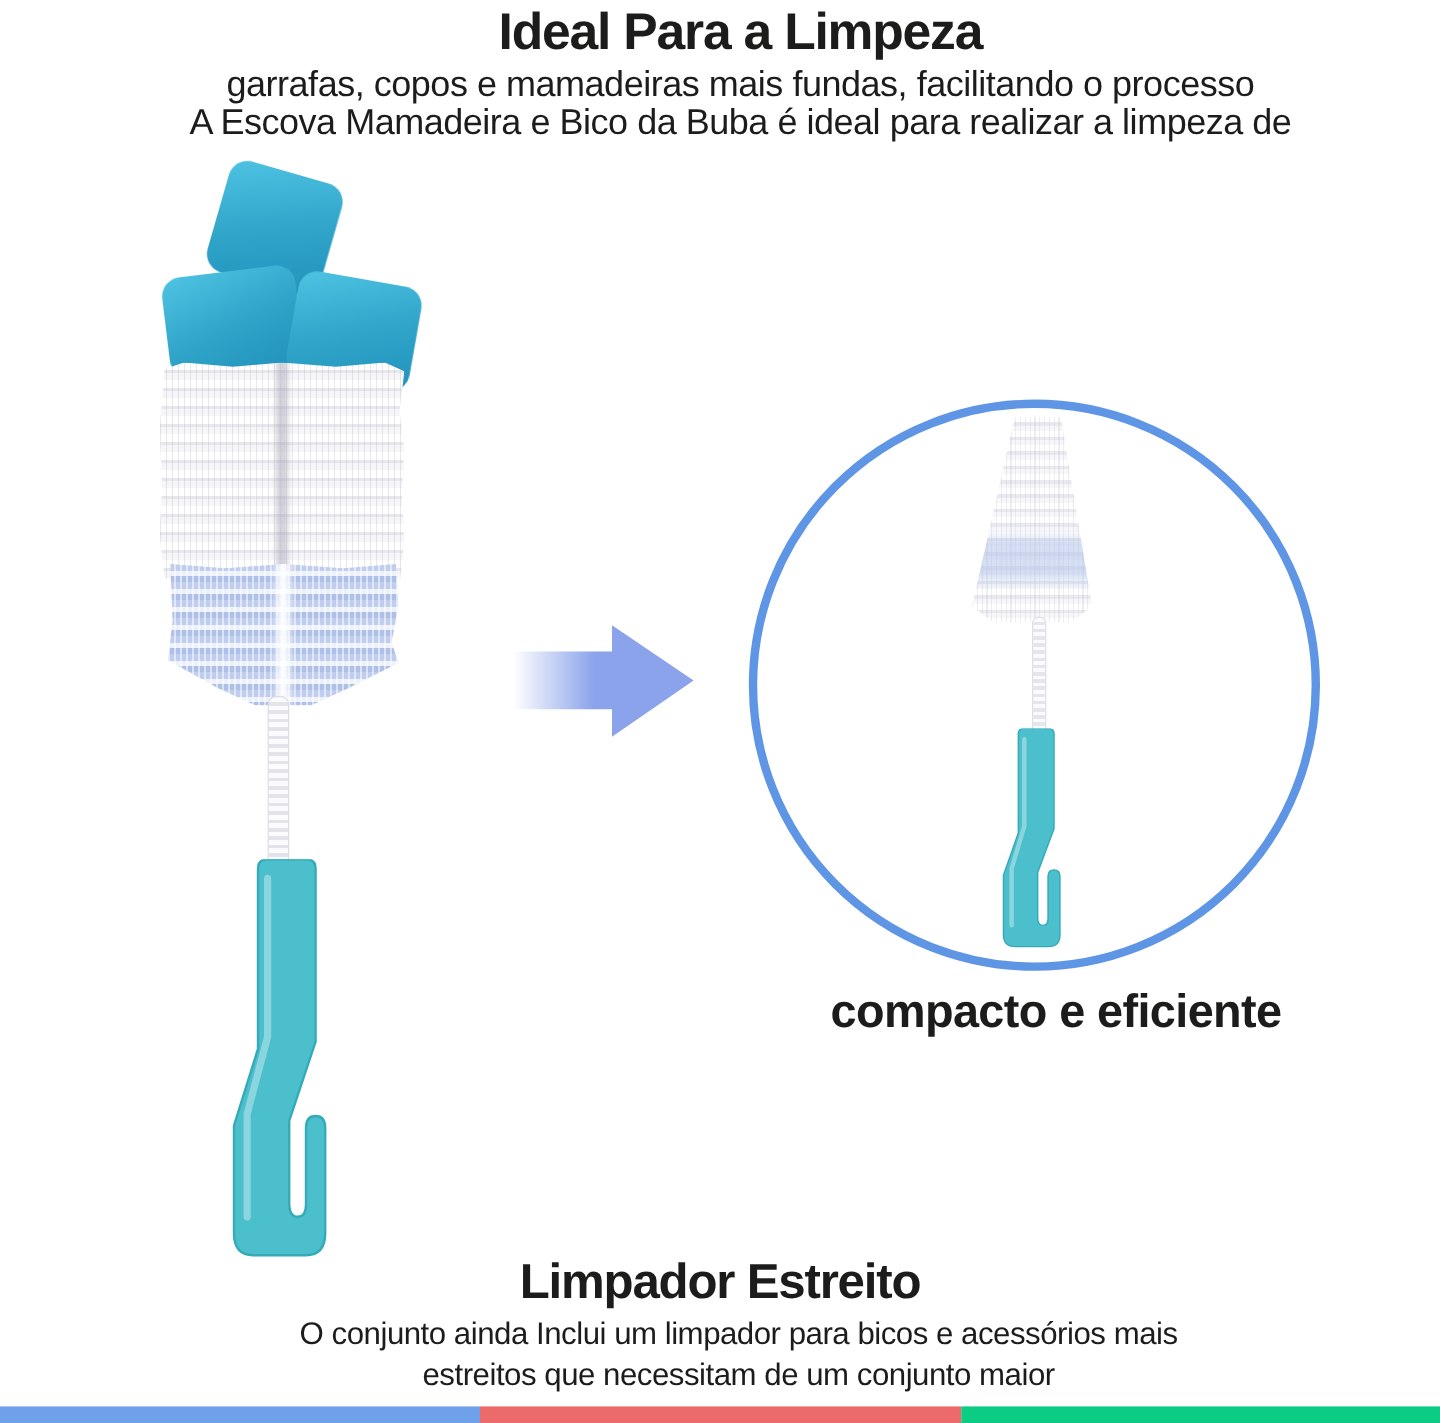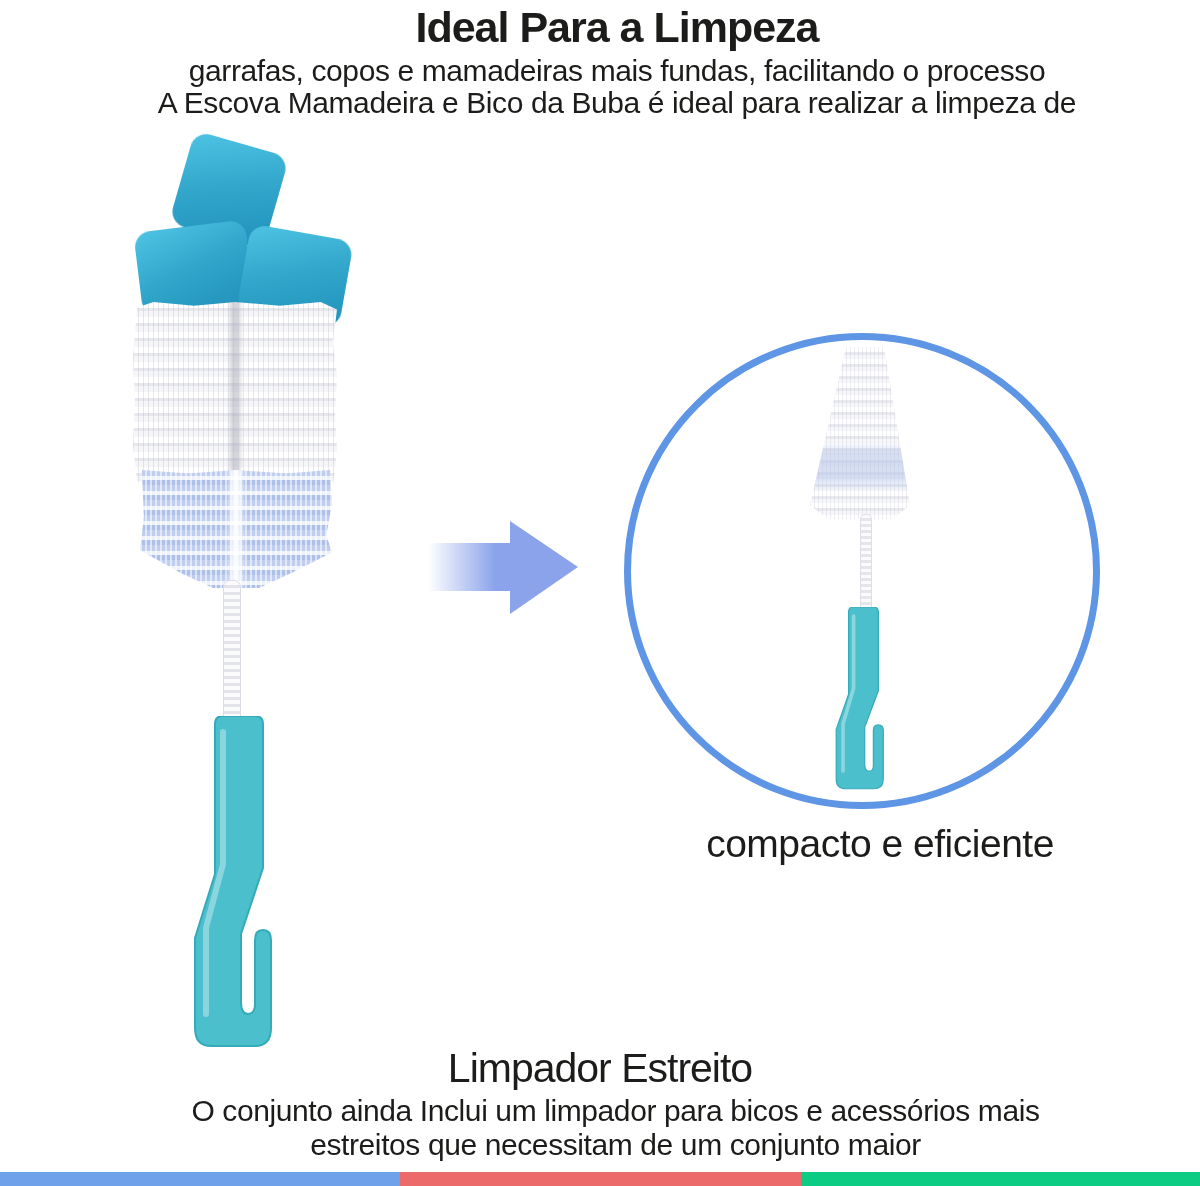--- a/index.html
+++ b/index.html
@@ -6,25 +6,25 @@
   .canvas{
     position:relative;width:1200px;height:1186px;overflow:hidden;background:#fff;
     font-family:"Liberation Sans", sans-serif;color:var(--text,#1c1c1a);
   }
   
   .header{position:absolute;top:4px;left:17px;width:1200px;text-align:center;}
   .title{font-size:43px;font-weight:bold;letter-spacing:-1px;line-height:46px;}
   .subtitle{font-size:30px;line-height:32px;margin-top:5px;letter-spacing:-0.4px;}
   .caption{
     position:absolute;top:822px;left:630px;width:500px;text-align:center;
-    font-size:39px;font-weight:normal;letter-spacing:-0.5px;
+    font-size:39px;font-weight:bold;letter-spacing:-0.5px;
   }
   .bottom-section{position:absolute;top:1046px;left:0;width:1200px;text-align:center;}
-  .bottom-title{font-size:41px;font-weight:normal;letter-spacing:-1px;line-height:44px;}
-  .bottom-text{font-size:30px;line-height:34px;margin-top:4px;letter-spacing:-0.4px;padding-left:31px;}
+  .bottom-title{font-size:41px;font-weight:bold;letter-spacing:-1px;line-height:44px;}
+  .bottom-text{font-size:26px;line-height:34px;margin-top:4px;letter-spacing:-0.4px;padding-left:31px;}
 
   
   .stripe{position:absolute;top:1172px;height:14px;}
   .stripe.blue{left:0;width:400px;background:var(--stripe-blue,#6fa0ea);}
   .stripe.red{left:400px;width:401px;background:var(--stripe-red,#ed6a6a);}
   .stripe.green{left:801px;width:399px;background:var(--stripe-green,#0ccc84);}
 
   
   .sponge{
     position:absolute;border-radius:16px;

